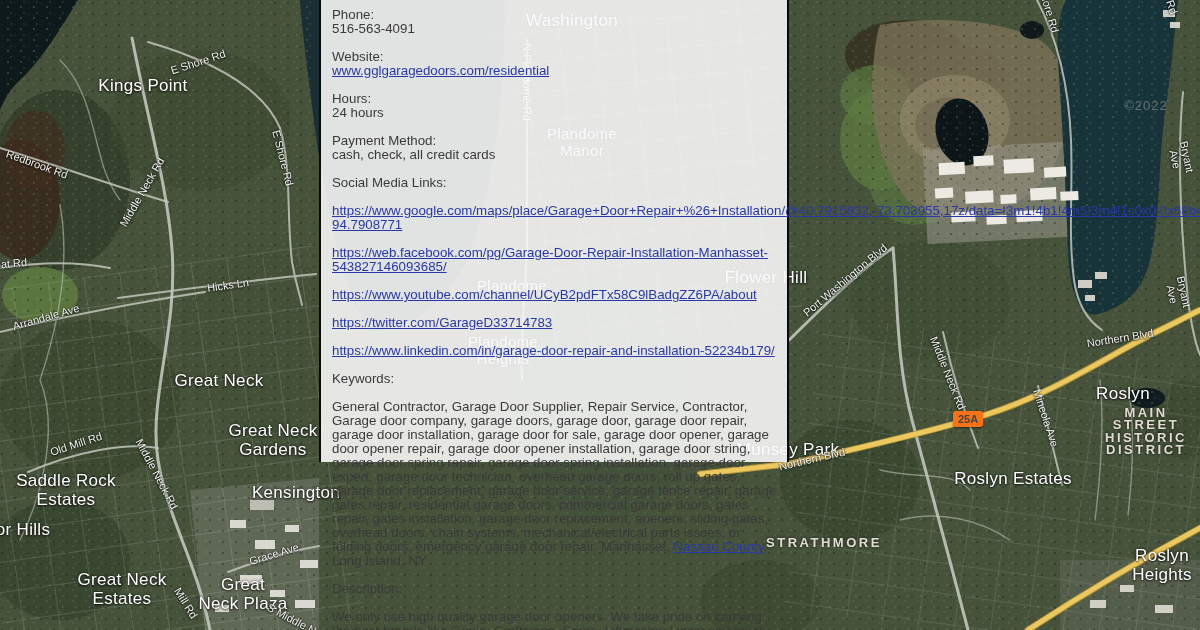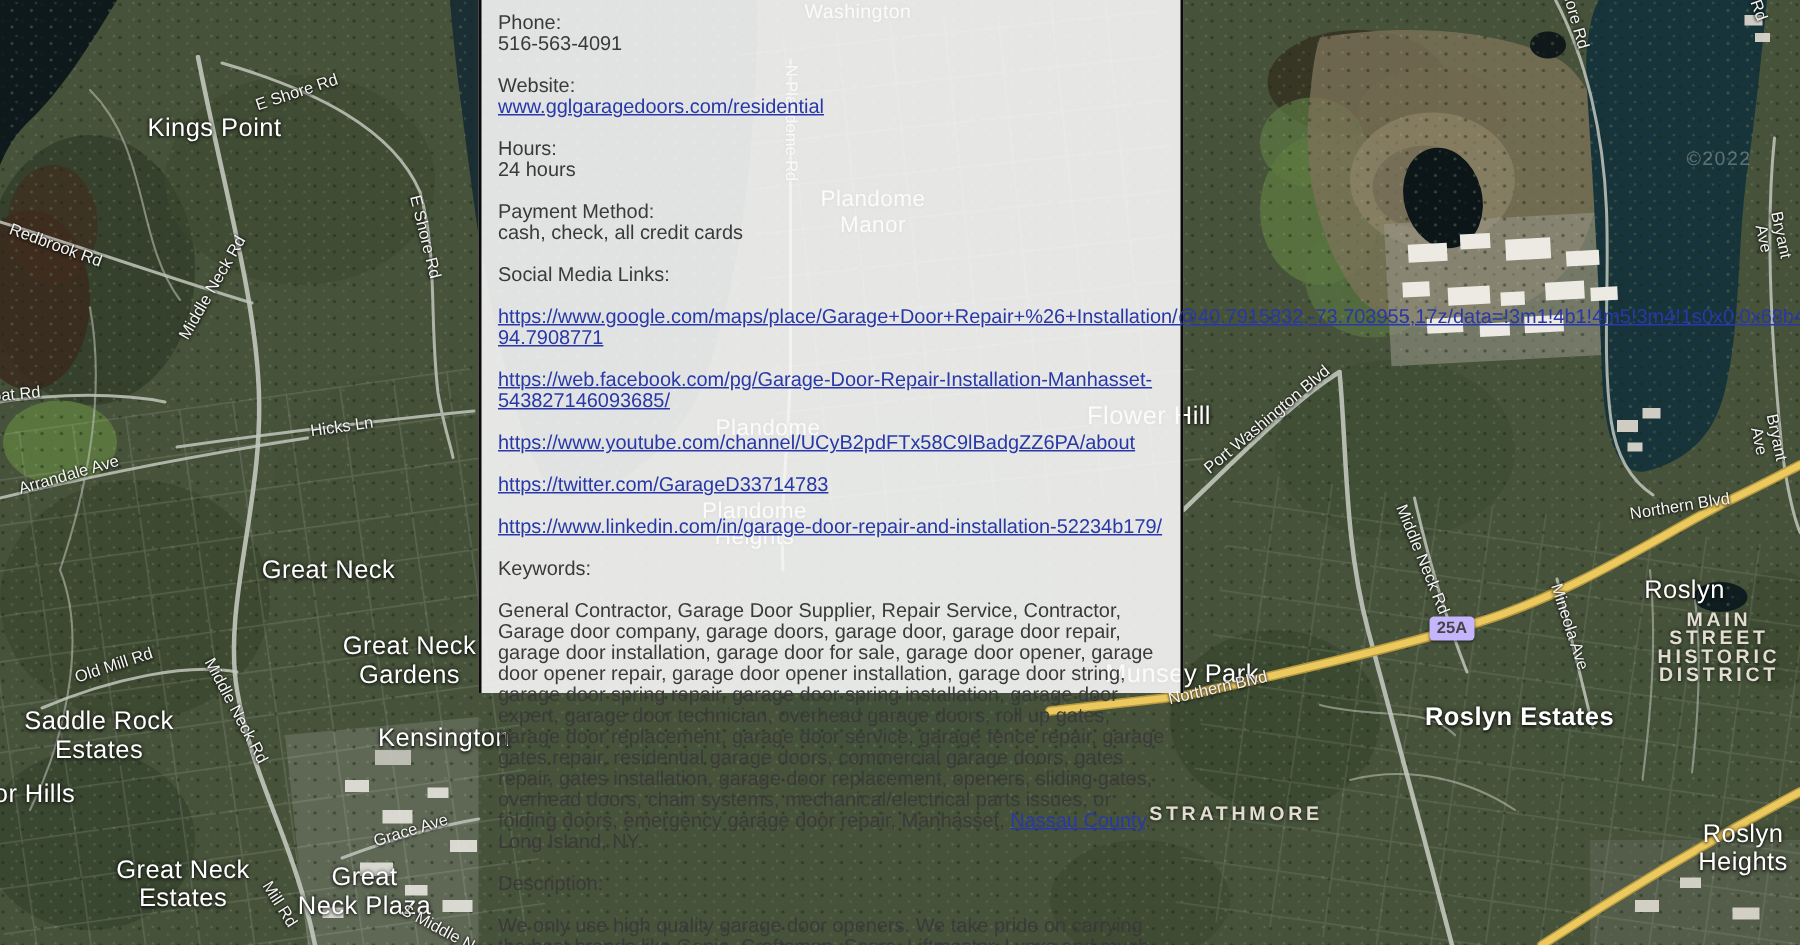--- a/index.html
+++ b/index.html
@@ -8,21 +8,21 @@
   .map-svg{position:absolute;left:0;top:0;z-index:1;}
   #map-labels{position:absolute;inset:0;z-index:2;pointer-events:none;}
   .ml{position:absolute;white-space:pre-line;text-align:center;line-height:1.1;}
   .ml.town{color:#ffffff;font-weight:400;letter-spacing:.3px;
     text-shadow:0 0 3px rgba(0,0,0,.85),0 1px 2px rgba(0,0,0,.6);}
   .ml.road{color:#f3f4f1;text-shadow:0 0 2px rgba(0,0,0,.95),0 1px 2px rgba(0,0,0,.65);}
   .ml.district{color:rgba(236,231,219,.95);font-weight:bold;letter-spacing:2.5px;
     text-shadow:0 0 3px rgba(0,0,0,.8);line-height:.95;}
   .ml.wm{color:rgba(255,255,255,.3);text-shadow:none;letter-spacing:1px;}
   .shield{position:absolute;left:953px;top:411px;width:30px;height:16px;z-index:2;
-    background:#c4b5fd;border-radius:3px;color:#444;font-size:11px;font-weight:bold;
+    background:#f97316;border-radius:3px;color:#444;font-size:11px;font-weight:bold;
     text-align:center;line-height:16px;box-shadow:0 1px 2px rgba(0,0,0,.5);}
   .panel{position:absolute;left:319px;top:0;width:470px;height:462px;z-index:5;
     box-sizing:border-box;border-left:2px solid #0b0b0b;border-right:2px solid #0b0b0b;
     background:rgba(251,251,250,.885);
     padding:8px 7px 0 11px;
     color:#3a3a3a;font-size:13.3px;line-height:14px;}
   .panel p{margin:0 0 14px 0;}
   .panel a{color:#2838a8;text-decoration:underline;cursor:pointer;}
   .panel p.lnkblock a{white-space:nowrap;}
   .kw{min-height:154px;}
@@ -170,42 +170,42 @@
       <rect x="1085" y="295" width="10" height="6"></rect>
       <rect x="1163" y="10" width="12" height="7"></rect>
         <rect x="1170" y="22" width="10" height="6"></rect>
       <rect x="1090" y="600" width="16" height="8"></rect>
         <rect x="1120" y="585" width="14" height="7"></rect>
       <rect x="1155" y="605" width="18" height="8"></rect>
     </g>
   </svg>
 
   <div id="map-labels">
-      <div class="ml town" style="left: 572px; top: 8px; font-size: 13px; transform: translate(-50%, -50%) rotate(0deg);">Washington</div>
+      <div class="ml town" style="left: 572px; top: 21px; font-size: 17px; transform: translate(-50%, -50%) rotate(0deg);">Washington</div>
       <div class="ml town" style="left: 143px; top: 86px; font-size: 17px; transform: translate(-50%, -50%) rotate(0deg);">Kings Point</div>
       <div class="ml town" style="left: 582px; top: 142px; font-size: 15px; transform: translate(-50%, -50%) rotate(0deg);">Plandome
 Manor</div>
       <div class="ml town" style="left: 512px; top: 286px; font-size: 15px; transform: translate(-50%, -50%) rotate(0deg);">Plandome</div>
       <div class="ml town" style="left: 503px; top: 350px; font-size: 15px; transform: translate(-50%, -50%) rotate(0deg);">Plandome
 Heights</div>
       <div class="ml town" style="left: 766px; top: 278px; font-size: 17px; transform: translate(-50%, -50%) rotate(0deg);">Flower Hill</div>
       <div class="ml town" style="left: 219px; top: 381px; font-size: 17px; transform: translate(-50%, -50%) rotate(0deg);">Great Neck</div>
       <div class="ml town" style="left: 273px; top: 441px; font-size: 17px; transform: translate(-50%, -50%) rotate(0deg);">Great Neck
 Gardens</div>
       <div class="ml town" style="left: 788px; top: 411px; font-size: 17px; transform: translate(-50%, -50%) rotate(0deg); margin-top: 39px;">Munsey Park</div>
       <div class="ml town" style="left: 66px; top: 491px; font-size: 17px; transform: translate(-50%, -50%) rotate(0deg);">Saddle Rock
 Estates</div>
       <div class="ml town" style="left: 296px; top: 493px; font-size: 17px; transform: translate(-50%, -50%) rotate(0deg);">Kensington</div>
       <div class="ml town" style="left: 4px; top: 530px; font-size: 17px; transform: translate(-50%, -50%) rotate(0deg);">Harbor Hills</div>
       <div class="ml town" style="left: 122px; top: 590px; font-size: 17px; transform: translate(-50%, -50%) rotate(0deg);">Great Neck
 Estates</div>
       <div class="ml town" style="left: 243px; top: 595px; font-size: 17px; transform: translate(-50%, -50%) rotate(0deg);">Great
 Neck Plaza</div>
       <div class="ml town" style="left: 1123px; top: 394px; font-size: 17px; transform: translate(-50%, -50%) rotate(0deg);">Roslyn</div>
-      <div class="ml town" style="left: 1013px; top: 479px; font-size: 17px; transform: translate(-50%, -50%) rotate(0deg); font-weight: bold;">Roslyn Estates</div>
+      <div class="ml town" style="left: 1013px; top: 479px; font-size: 17px; transform: translate(-50%, -50%) rotate(0deg);">Roslyn Estates</div>
       <div class="ml town" style="left: 1162px; top: 566px; font-size: 17px; transform: translate(-50%, -50%) rotate(0deg);">Roslyn Heights</div>
       <div class="ml district" style="left: 1146px; top: 432px; font-size: 13px; transform: translate(-50%, -50%) rotate(0deg);">MAIN STREET
 HISTORIC
 DISTRICT</div>
       <div class="ml district" style="left: 824px; top: 543px; font-size: 13px; transform: translate(-50%, -50%) rotate(0deg);">STRATHMORE</div>
       <div class="ml road" style="left: 198px; top: 62px; font-size: 11px; transform: translate(-50%, -50%) rotate(-18deg);">E Shore Rd</div>
       <div class="ml road" style="left: 283px; top: 158px; font-size: 11px; transform: translate(-50%, -50%) rotate(76deg);">E Shore Rd</div>
       <div class="ml road" style="left: 37px; top: 164px; font-size: 11px; transform: translate(-50%, -50%) rotate(20deg);">Redbrook Rd</div>
       <div class="ml road" style="left: 142px; top: 192px; font-size: 11px; transform: translate(-50%, -50%) rotate(-60deg);">Middle Neck Rd</div>
       <div class="ml road" style="left: -8px; top: 265px; font-size: 11px; transform: translate(-50%, -50%) rotate(-5deg);">Steamboat Rd</div>

